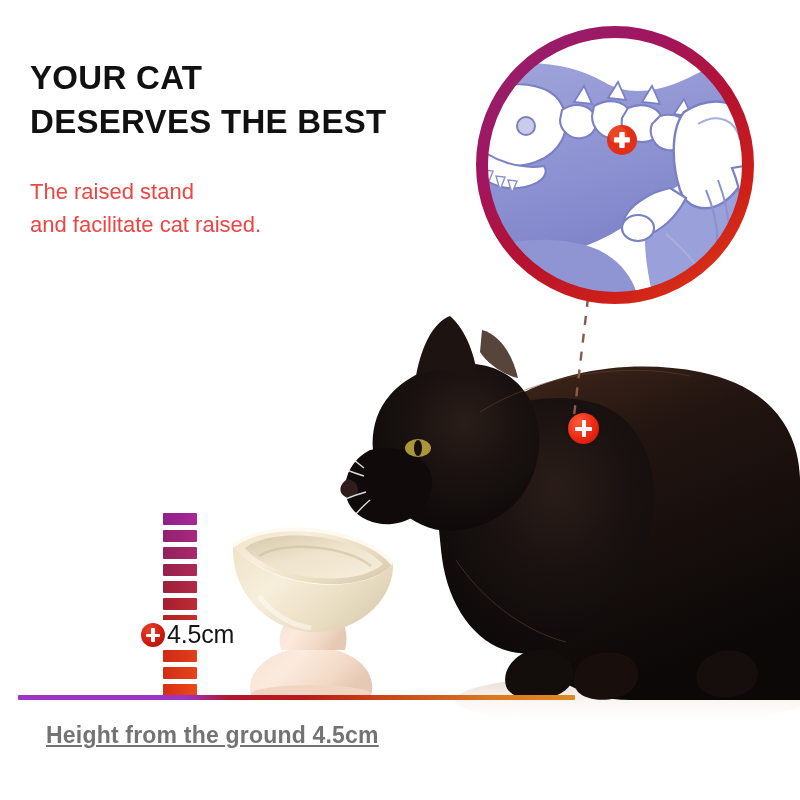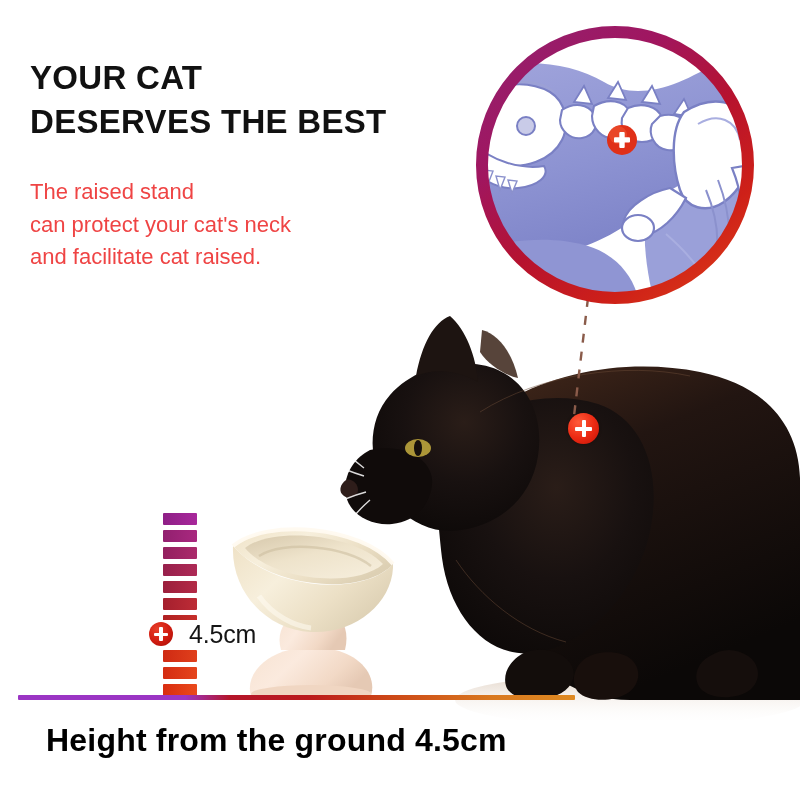--- a/index.html
+++ b/index.html
@@ -117,25 +117,25 @@
     position: absolute;
     left: 0;
     width: 34px;
     height: 12px;
     border-radius: 1px;
   }
 
   
   #height-label {
     position: absolute;
-    left: 147px;
+    left: 139px;
     top: 620px;
     display: flex;
-    align-items: flex-start;
-    gap: 16px;
+    align-items: flex-end;
+    gap: 2px;
     background: #ffffff;
     padding: 2px 4px 2px 2px;
   }
   #height-badge {
     position: relative;
     width: 24px;
     height: 24px;
     border-radius: 50%;
     background: radial-gradient(circle at 35% 30%, #e8402a 0%, #cf1b10 55%, #a50d06 100%);
     flex: 0 0 auto;
@@ -165,40 +165,40 @@
     height: 5px;
     background: linear-gradient(to right, #9b35c4 0%, #9b35c4 30%, #b4152a 38%, #bb1a1c 52%, #cc4517 66%, #d9781f 85%, #df8a22 100%);
     border-radius: 1px;
   }
 
   
   #caption {
     position: absolute;
     left: 46px;
     top: 722px;
-    font-size: 32px;
+    font-size: 23px;
     font-weight: bold;
-    color: #000000;
+    color: #737373;
     letter-spacing: 0.2px;
     white-space: nowrap;
+    text-decoration: underline;
   }
 </style>
 </head>
 <body>
 
 <div id="stage">
 
   <div id="headline">
     <div class="headline-line">YOUR CAT</div>
     <div class="headline-line">DESERVES THE BEST</div>
   </div>
 
   <div id="subcopy">
     <div class="sub-line">The raised stand</div>
-    <div class="sub-line">can protect your cat's neck</div>
     <div class="sub-line">and facilitate cat raised.</div>
   </div>
 
   <div id="cat-photo">
     <svg width="470" height="420" viewBox="0 0 470 420">
       <defs>
         <radialGradient id="furGrad" cx="0.55" cy="0.35" r="0.8">
           <stop offset="0%" stop-color="#2a1d18"></stop>
           <stop offset="45%" stop-color="#181110"></stop>
           <stop offset="100%" stop-color="#0a0706"></stop>

